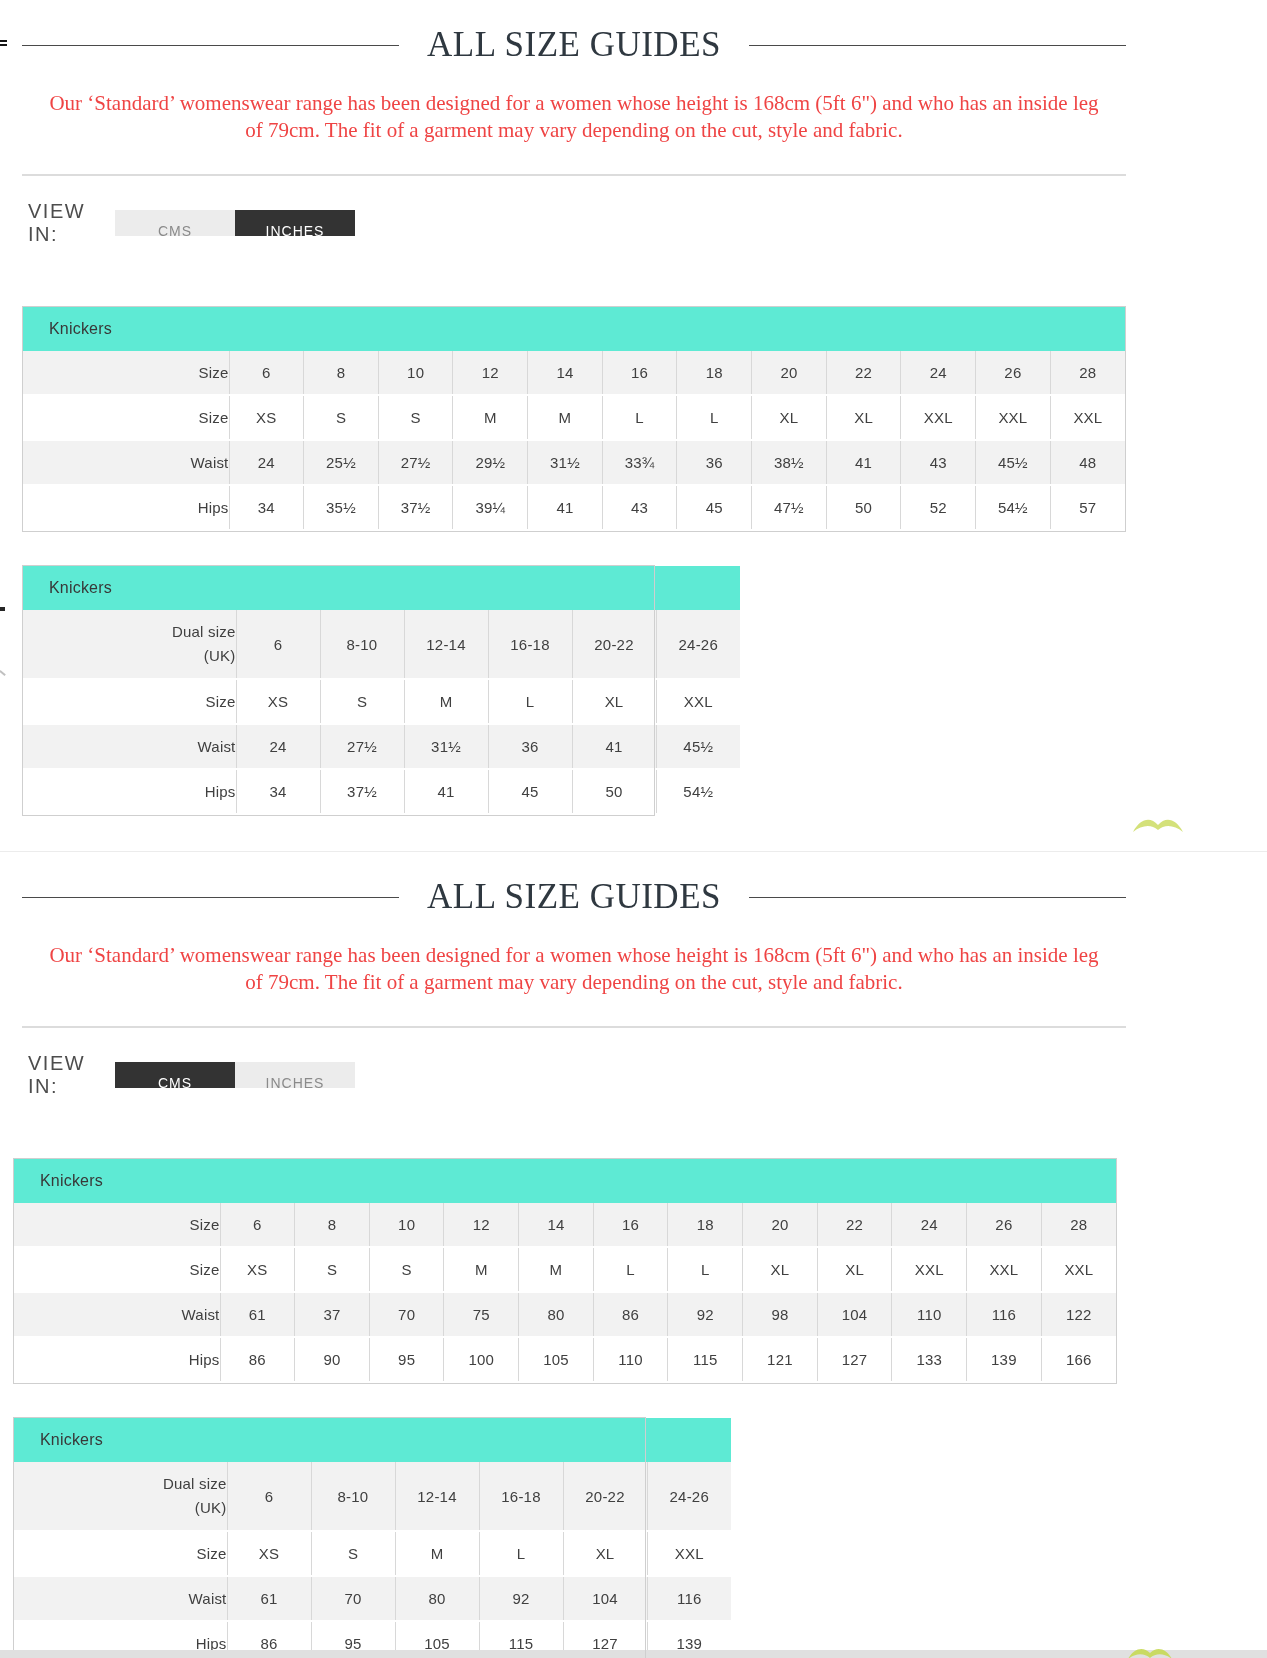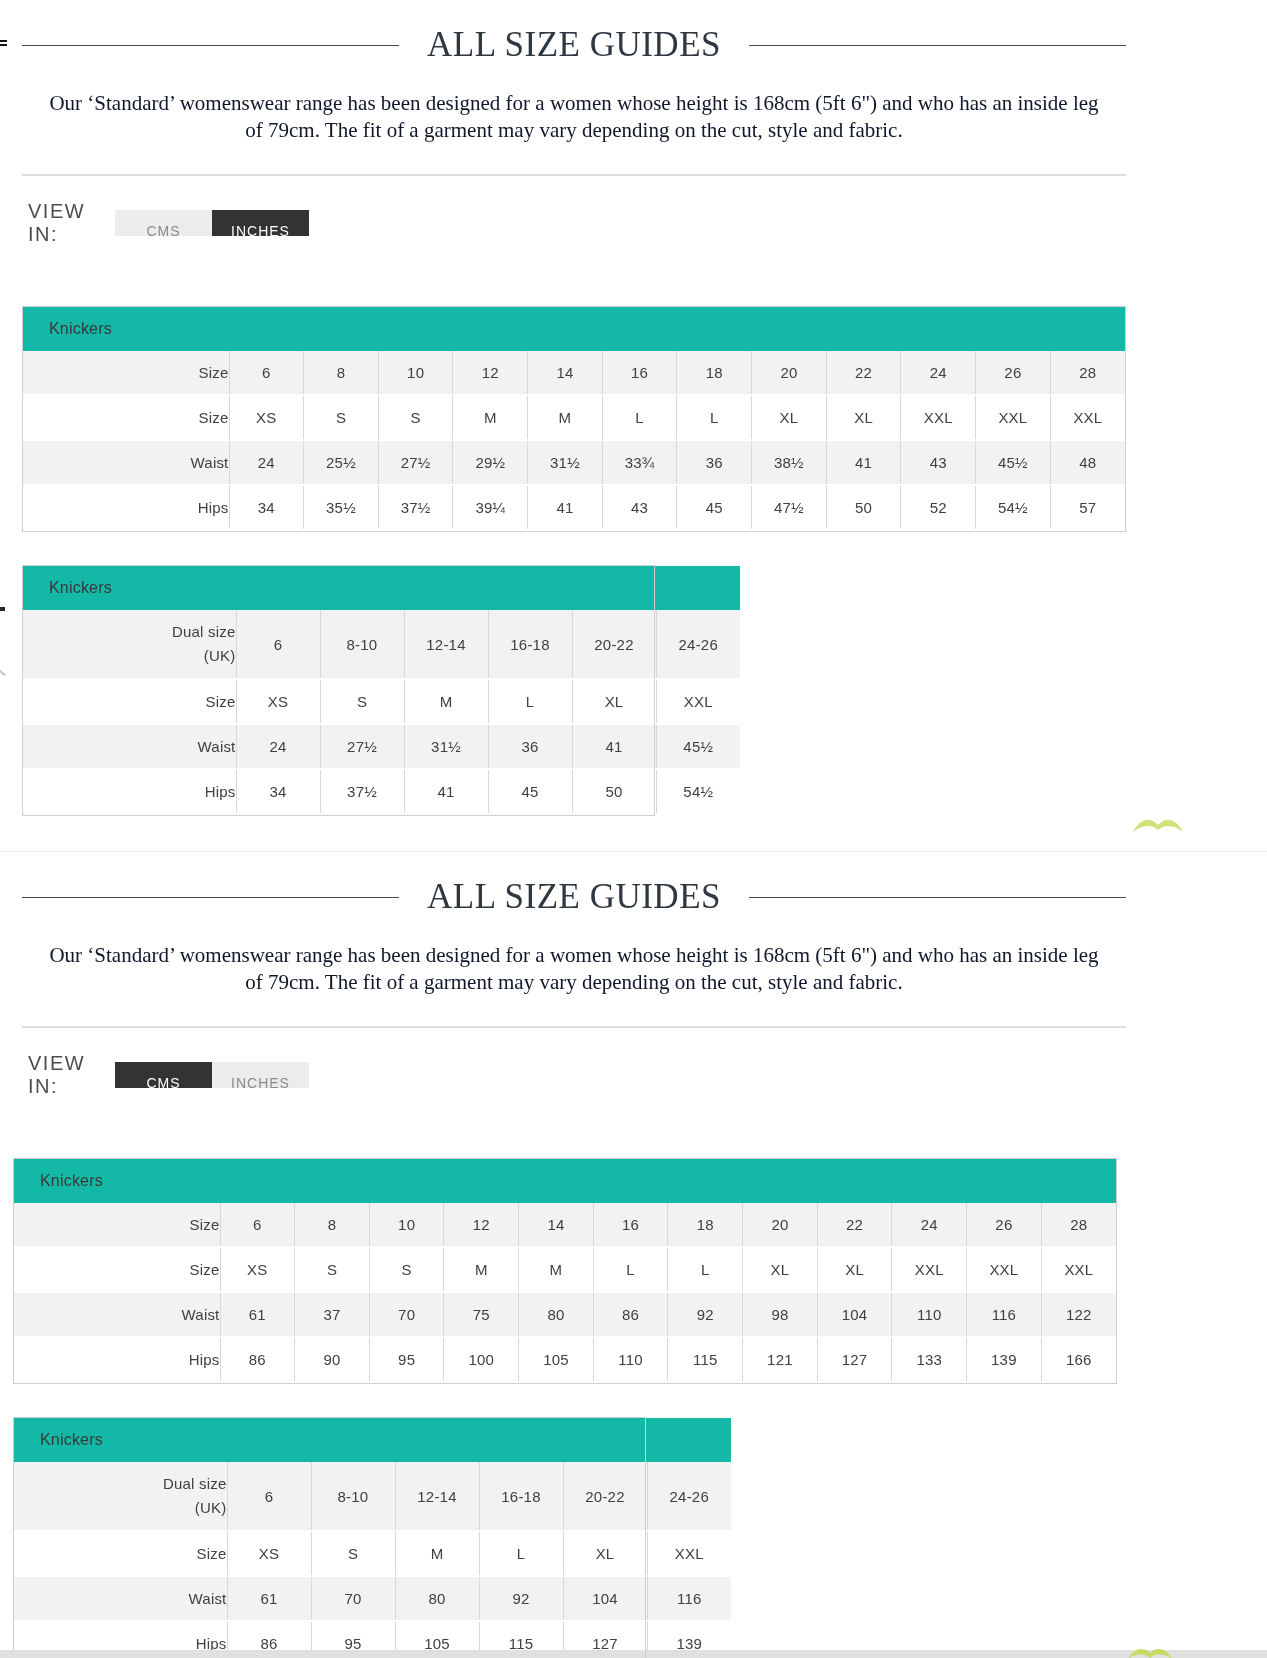--- a/index.html
+++ b/index.html
@@ -15,54 +15,54 @@
   .title-row .rule { flex:1; height:1px; background:#4a4a4a; }
   .page-title {
     margin:0; font-family:"Liberation Serif", serif; font-weight:500;
     font-size:35px; line-height:38px; letter-spacing:0.5px; color:#2f3840;
     white-space:nowrap;
   }
 
   .desc {
     margin:26px auto 0; max-width:1060px; text-align:center;
     font-family:"Liberation Serif", serif; font-size:21px; line-height:27px;
-    color:#0f172a;
+    color:#ef4444;
   }
 
   .divider { margin-top:30px; height:2px; background:#dcdcdc; }
 
   
   .toggle-row { margin-top:24px; display:flex; align-items:center; }
   .view-in {
     margin-left:6px; width:87px; font-size:20px; letter-spacing:1.5px;
     color:#4d4d4d;
   }
   .toggle { display:flex; }
   .tbtn {
-    width:97px; height:26px; border:none; padding:8px; cursor:pointer;
+    width:120px; height:26px; border:none; padding:8px; cursor:pointer;
     background:#ececec; color:#8a8a8a; font-family:"Liberation Sans", sans-serif;
     font-size:14px; letter-spacing:1px; line-height:26px;
   }
   .tbtn.active { background:#333333; color:#ffffff; }
 
   
   .tables { }
   .sec2 .tables { margin-left:-9px; }
   .size-table-wrap { margin-top:60px; width:1102px; border:1px solid #cfcfcf; }
   table.size-table {
     border-collapse:collapse; table-layout:fixed;
     font-size:15px; color:#404040; letter-spacing:0.2px;
   }
   table.t1 { width:1102px; }
   table.t2 { width:717px; }
   table.t1 col.lbl-col { width:206px; }
   table.t2 col.lbl-col { width:213px; }
   th.t-title {
     height:44px; text-align:left; padding:0 0 0 26px; font-weight:normal;
-    font-size:16px; color:#383838; background:#14b8a6;
+    font-size:16px; color:#383838; background:#5eead4;
   }
   .size-table td {
     height:43px; text-align:center; vertical-align:middle;
     border-right:1px solid #d8d8d8; border-bottom:2px solid #ffffff;
     padding:0;
   }
   .size-table td:last-child { border-right:none; }
   .size-table tr.row-gray td { background:#f2f2f2; }
   .size-table tr.row-white td { background:#ffffff; }
   .size-table td.lbl {

